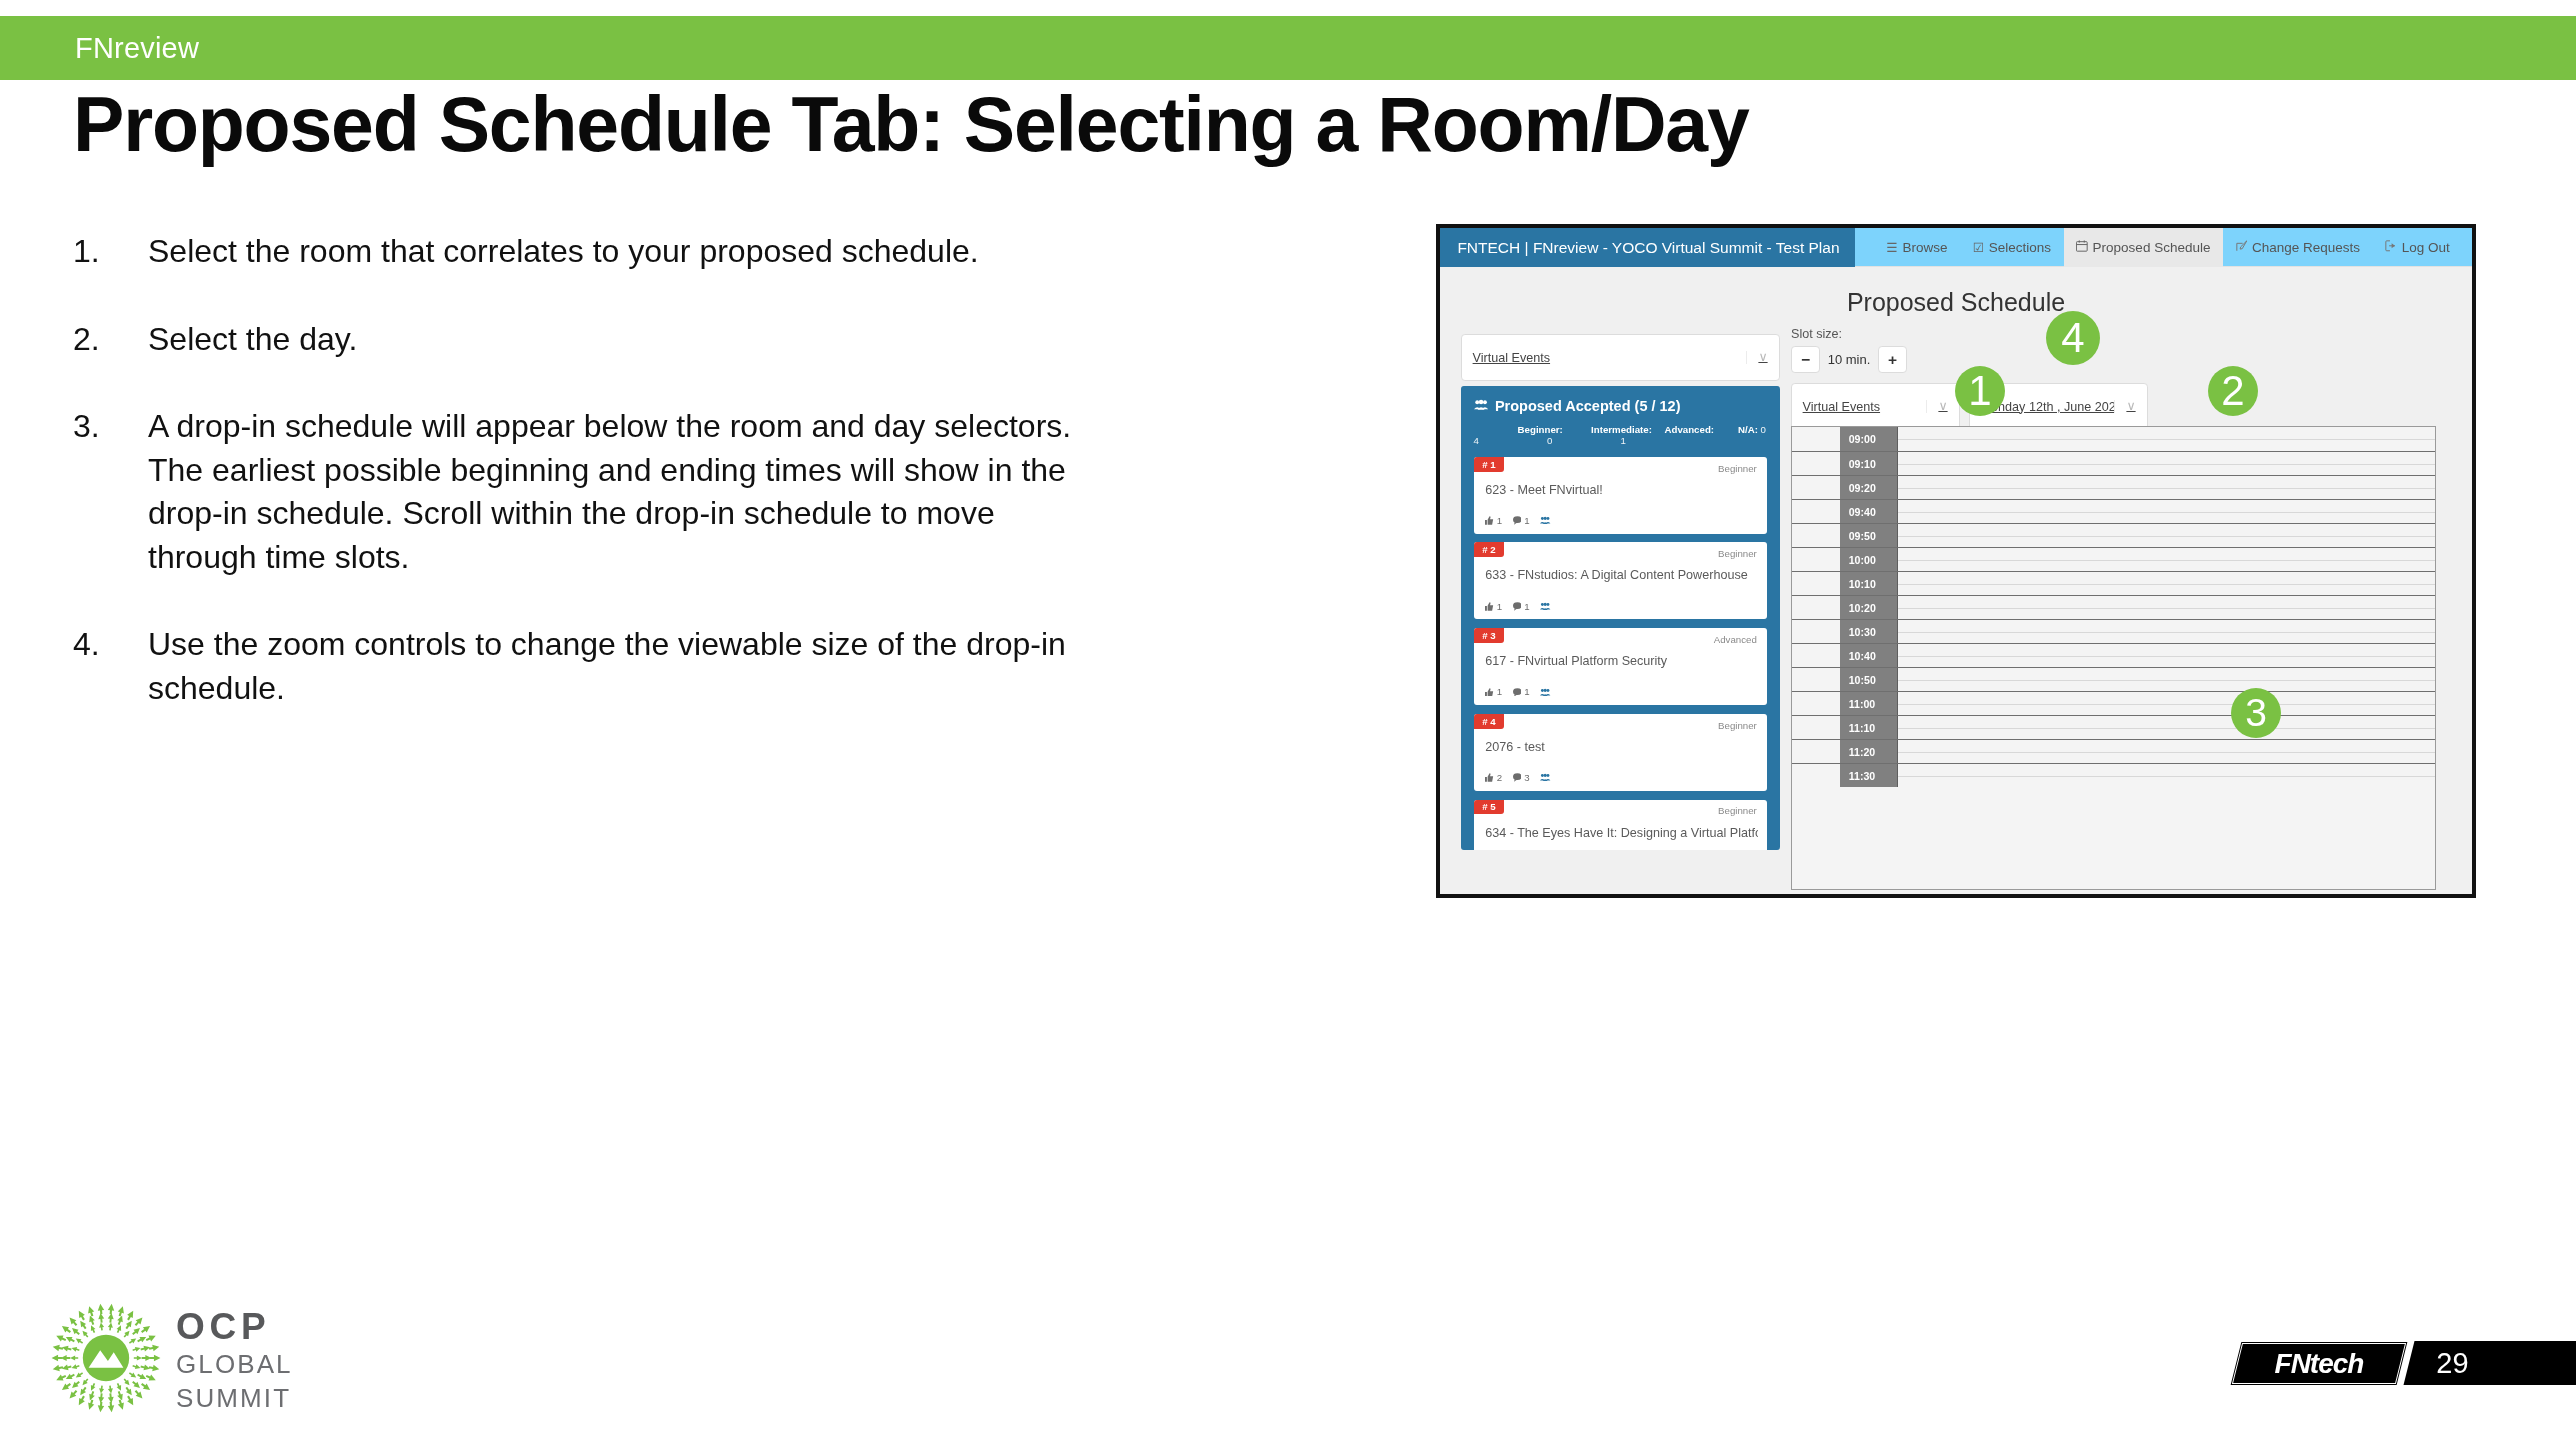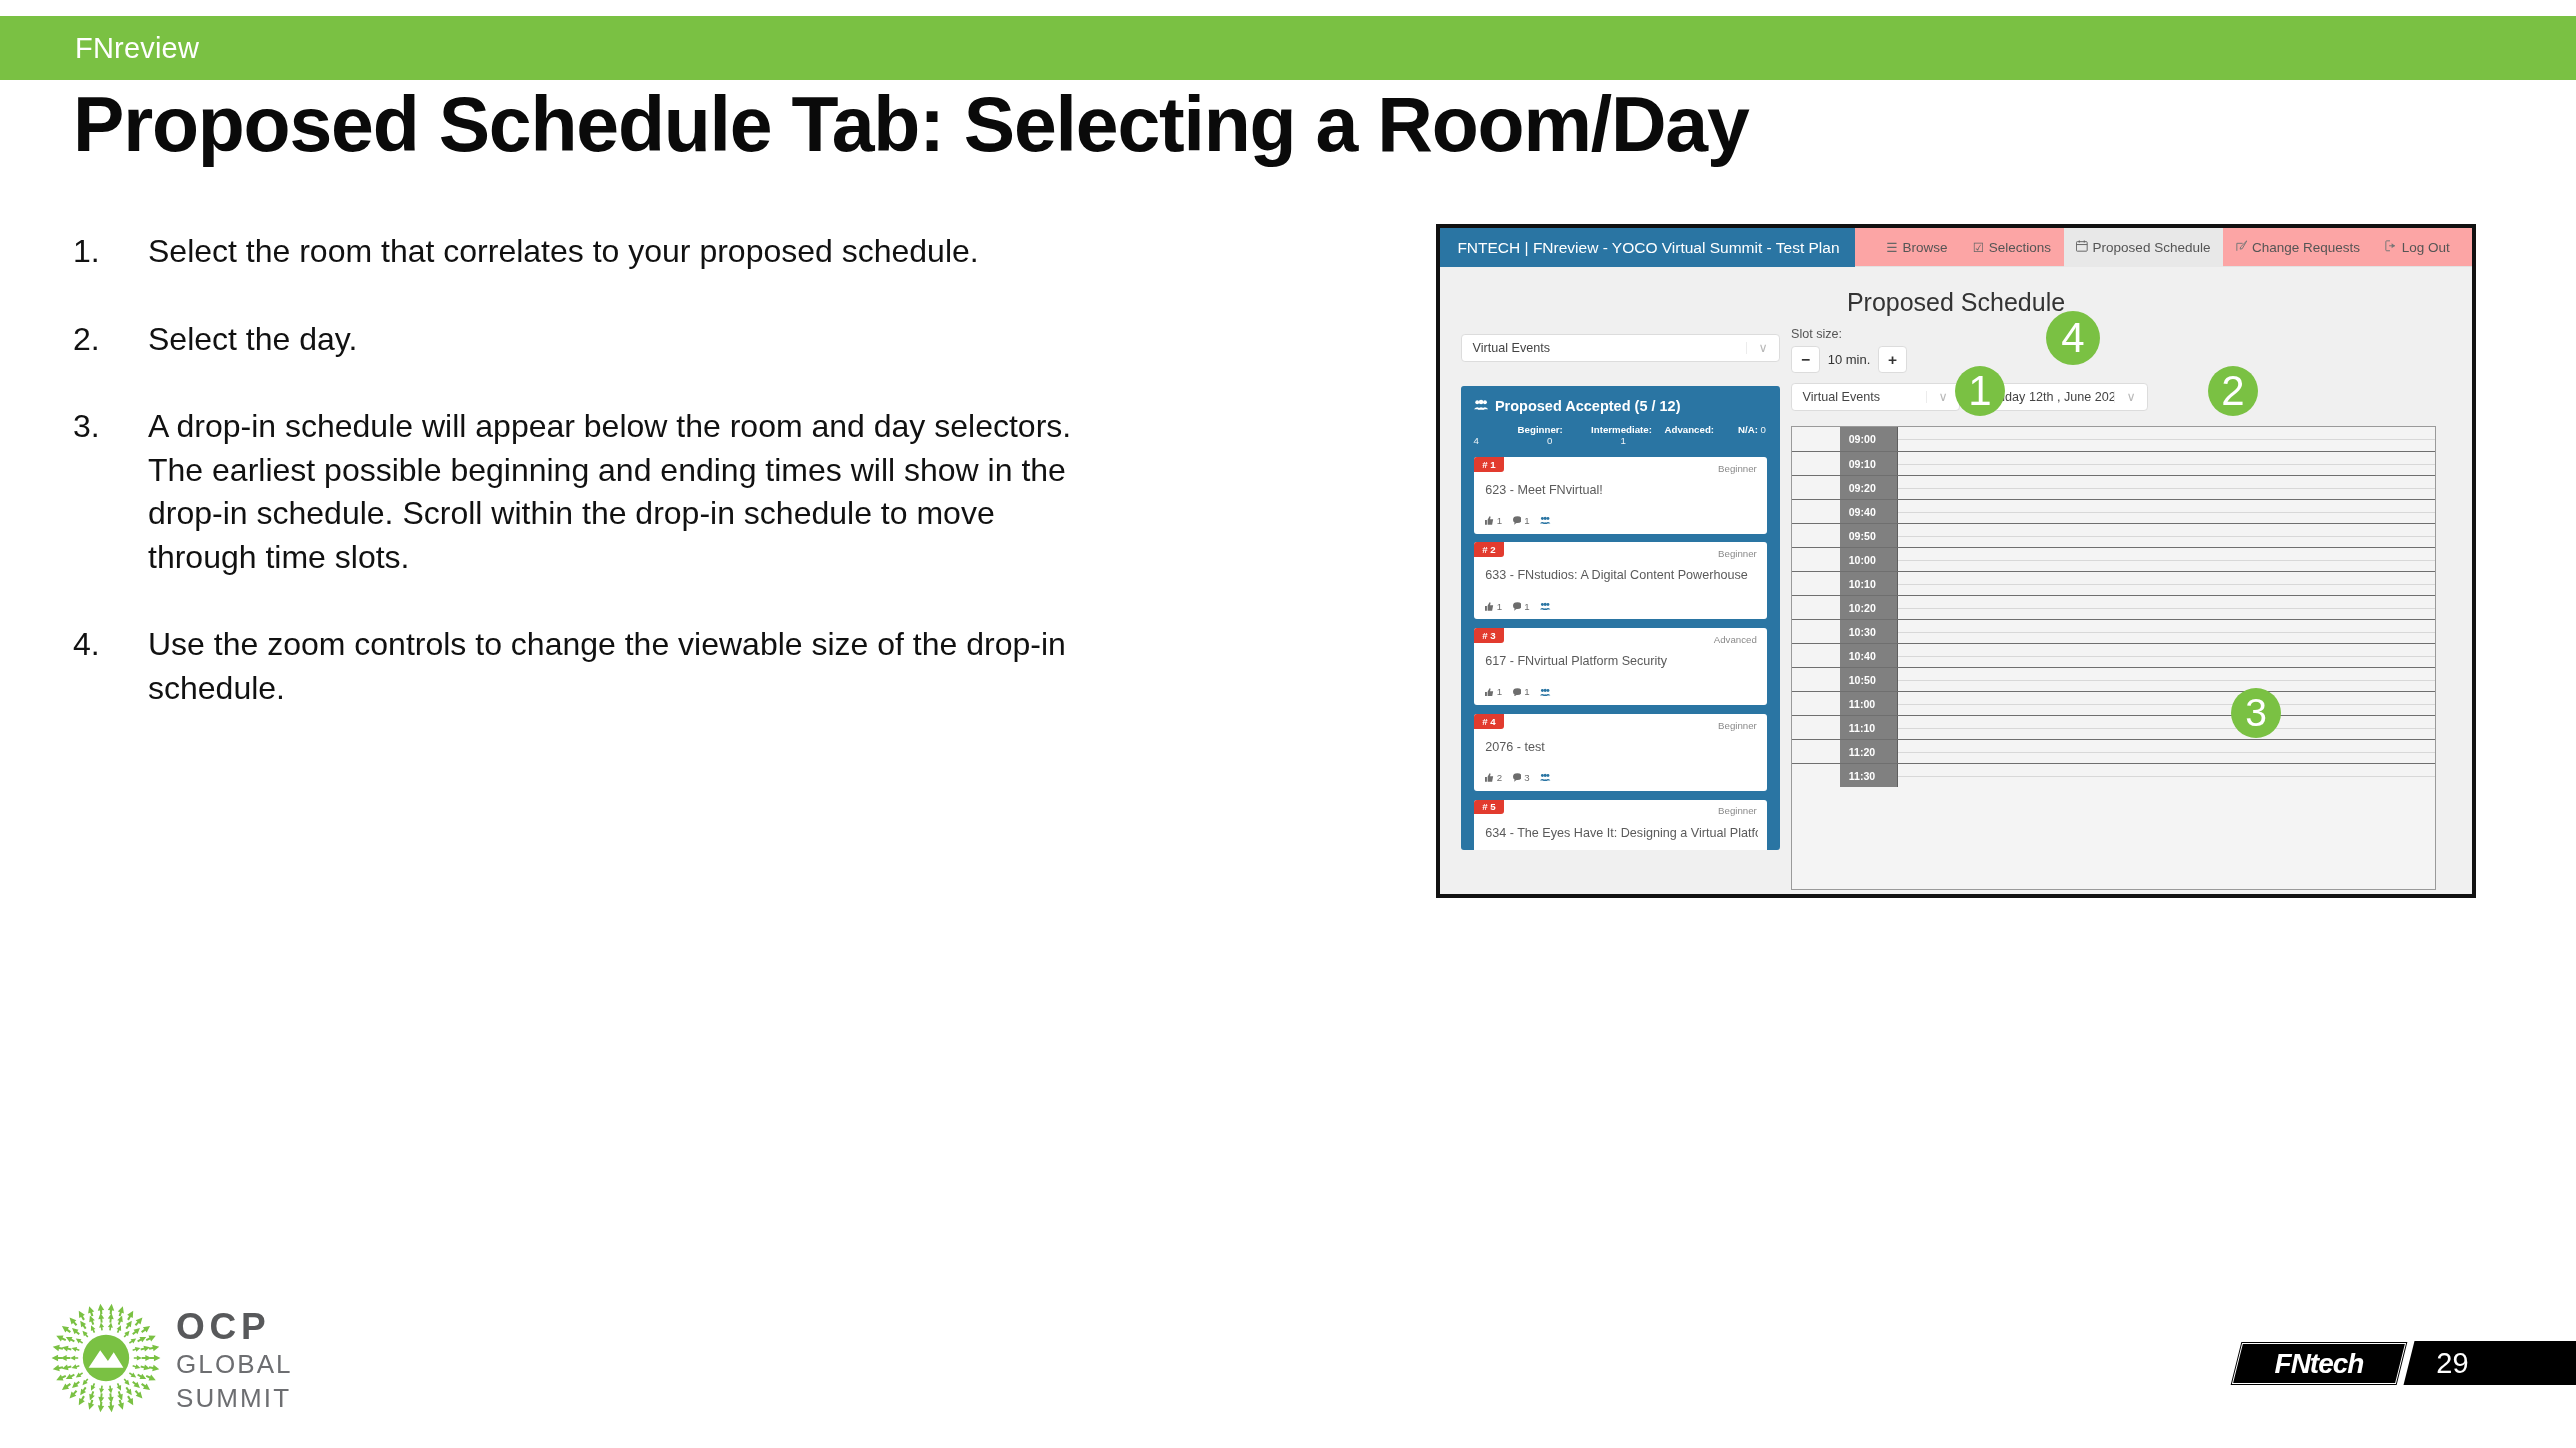--- a/index.html
+++ b/index.html
@@ -48,21 +48,21 @@
     position:absolute; left:1436px; top:224px;
     width:1040px; height:674px;
     background:#f0f0f0;
     border:4.8px solid #111;
     overflow:hidden;
   }
 
   
   .app-nav {
     position:absolute; left:0; top:0; width:100%; height:39px;
-    background:#fca5a5; border-bottom:1px solid #e2e2e2;
+    background:#7dd3fc; border-bottom:1px solid #e2e2e2;
   }
   .app-brand {
     position:absolute; left:0; top:0; height:39px;
     background:#2a75a3; color:#fff;
     font-size:15.5px; line-height:39px; padding:0 15.5px 0 17.4px;
     white-space:nowrap;
   }
   .app-links {
     position:absolute; right:9.7px; top:0; height:39px;
     display:flex; align-items:stretch;
@@ -75,24 +75,24 @@
   .app-link .ic { font-size:12.6px; color:#666; }
 
   
   .app-title {
     position:absolute; left:0; top:60px; width:100%;
     text-align:center; font-size:25px; color:#333; font-weight:400;
   }
 
   
   .sel {
-    position:absolute; height:28px; background:#fff;
+    position:absolute; height:47px; background:#fff;
     border:1px solid #dcdcdc; border-radius:3.9px;
     display:flex; align-items:center;
-    font-size:12.6px; color:#444;
+    font-size:12.6px; color:#444;text-decoration:underline;
   }
   .sel .val { padding-left:10.6px; flex:1; white-space:nowrap; overflow:hidden; }
   .sel .cv {
     width:33px; text-align:center; color:#b9b9b9; font-size:12.6px;
     border-left:1px solid #ececec; line-height:1;
   }
   .sel-room  { left:21px;  top:106px; width:319px; }
   .sel-room2 { left:351px; top:155px; width:169px; }
   .sel-day   { left:529px; top:155px; width:179px; }
 

